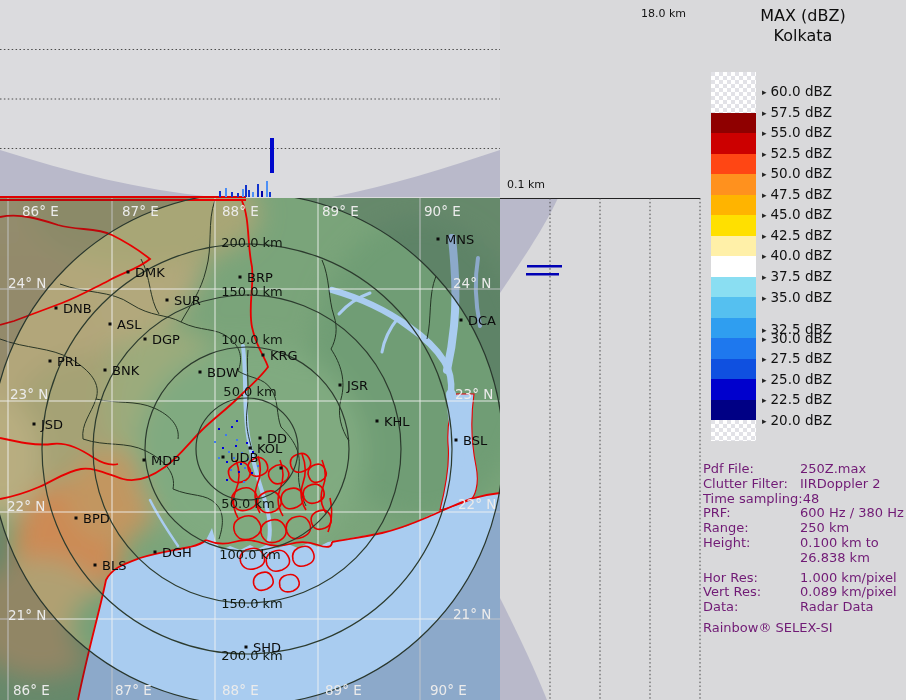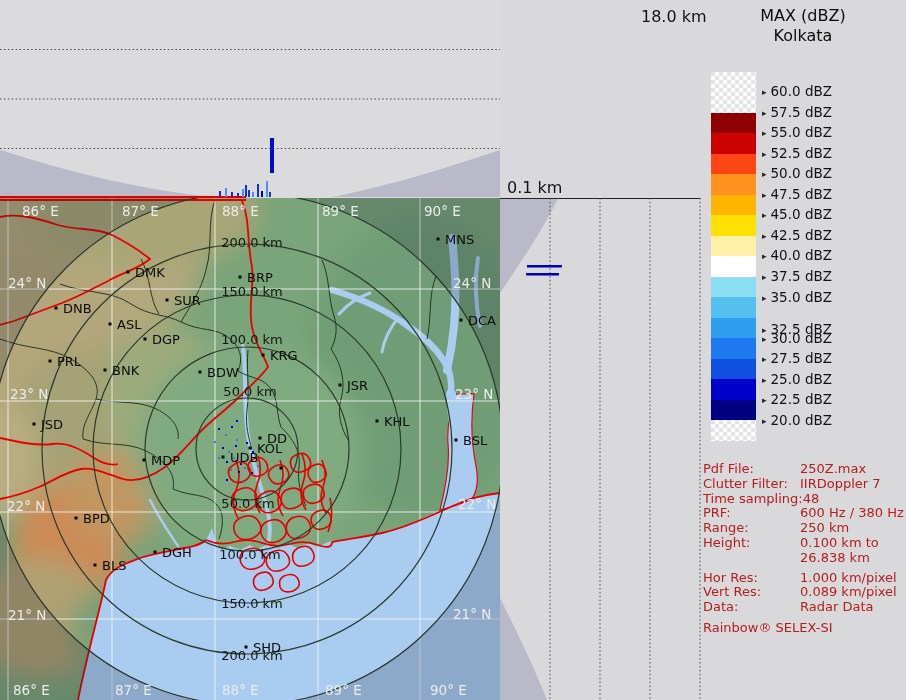--- a/index.html
+++ b/index.html
@@ -7,37 +7,37 @@
   #screen{position:relative;width:906px;height:700px;background:#d9d9db;overflow:hidden;
           font-family:"DejaVu Sans", sans-serif;}
   svg{display:block;}
   svg text{font-family:"DejaVu Sans", sans-serif;}
   .abs{position:absolute;}
   
   #top-panel{left:0;top:0;}
   #map-panel{left:0;top:198px;}
   #right-panel{left:500px;top:198px;}
   
-  .axis-label{position:absolute;font-size:16px;color:#141414;white-space:nowrap;}
+  .axis-label{position:absolute;font-size:11px;color:#141414;white-space:nowrap;}
   #label-18km{left:641px;top:7px;}
   #label-01km{left:507px;top:178px;}
   
   #legend{left:700px;top:0;width:206px;height:508px;}
   #legend-title{position:absolute;top:6px;left:0;width:206px;text-align:center;
                 font-size:16px;line-height:19.5px;color:#0d0d0d;}
   #colorbar{position:absolute;left:11px;top:0;width:45px;height:460px;}
   .swatch{position:absolute;left:0;width:45px;}
   .checker{background-image:conic-gradient(#ffffff 25%, #e2e2e7 0 50%, #ffffff 0 75%, #e2e2e7 0);
            background-size:8px 8px;}
   #legend-labels{position:absolute;left:62px;top:0;width:140px;}
   .dbz-label{position:absolute;left:0;height:16px;font-size:13.5px;color:#111;white-space:nowrap;}
   .tick-arrow{font-size:9px;margin-right:4px;vertical-align:1px;color:#222;}
   
   #metadata{position:absolute;left:3px;top:462px;width:202px;font-size:13px;
-            line-height:14.8px;color:#b91c1c;}
+            line-height:14.8px;color:#701a75;}
   .meta-row{display:flex;}
   .meta-row.gap{margin-top:5px;align-items:flex-end;}
   .mlabel{flex:0 0 97px;white-space:nowrap;}
   .mvalue{white-space:nowrap;}
   #meta-footer{margin-top:6px;white-space:nowrap;}
   
   .station-label{font-size:13px;fill:#0c0c0c;}
   .ring-label{font-size:13px;fill:#101810;text-anchor:middle;}
   .coord-label{font-size:13.5px;fill:#ebebeb;}
 </style>
@@ -363,21 +363,21 @@
         <div class="dbz-label" style="top: 411.96px;"><span class="tick-arrow">▸</span><span>20.0 dBZ</span></div>
       </div>
 
     <div id="metadata">
       <div class="meta-row">
           <span class="mlabel">Pdf File:</span>
           <span class="mvalue">250Z.max</span>
         </div>
       <div class="meta-row">
           <span class="mlabel">Clutter Filter:</span>
-          <span class="mvalue">IIRDoppler 7</span>
+          <span class="mvalue">IIRDoppler 2</span>
         </div>
       <div class="meta-row">
           <span class="mlabel">Time sampling:</span>
           <span class="mvalue">48</span>
         </div>
       <div class="meta-row">
           <span class="mlabel">PRF:</span>
           <span class="mvalue">600 Hz / 380 Hz</span>
         </div>
       <div class="meta-row">

